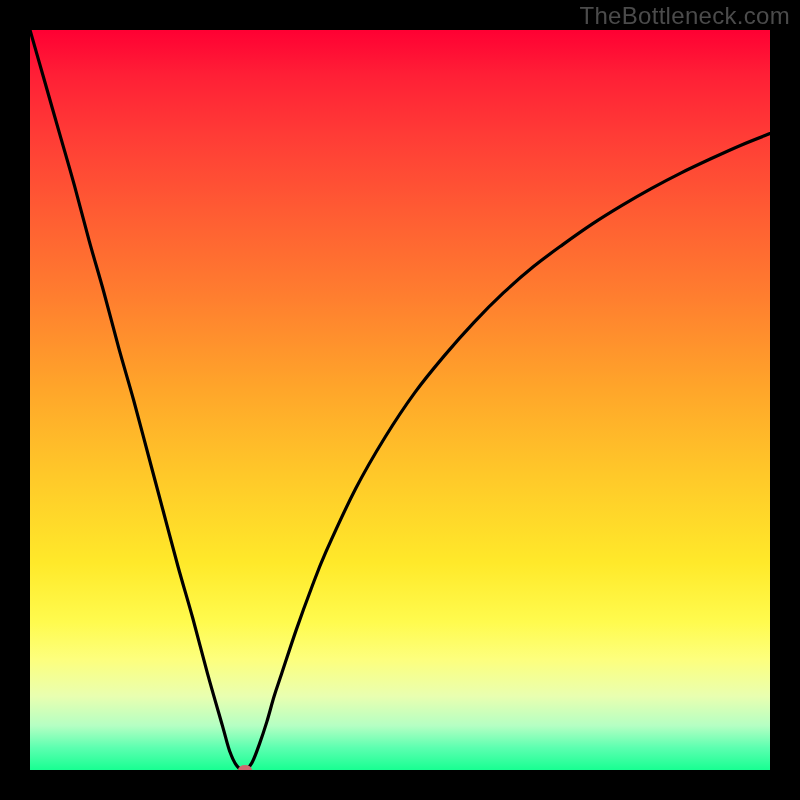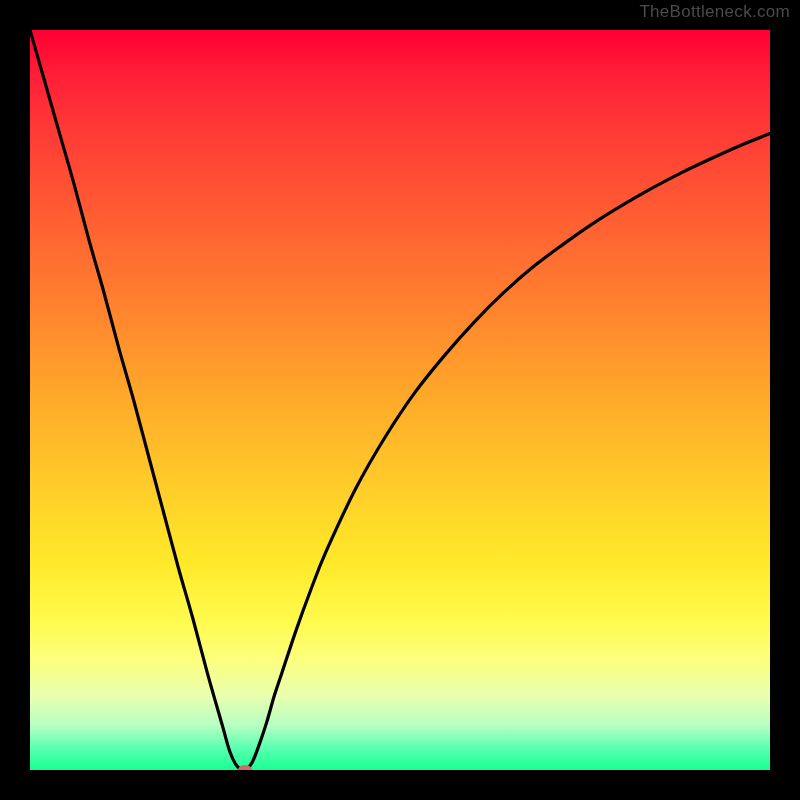--- a/index.html
+++ b/index.html
@@ -15,21 +15,21 @@
     position: relative;
     width: 800px;
     height: 800px;
     background: #000;
   }
   .watermark {
     position: absolute;
     top: 2px;
     right: 10px;
     color: #4b4b4b;
-    font-size: 17px;
+    font-size: 24px;
     font-weight: 500;
     letter-spacing: 0.3px;
     z-index: 4;
   }
   .plot-area {
     position: absolute;
     left: 30px;
     top: 30px;
     width: 740px;
     height: 740px;

